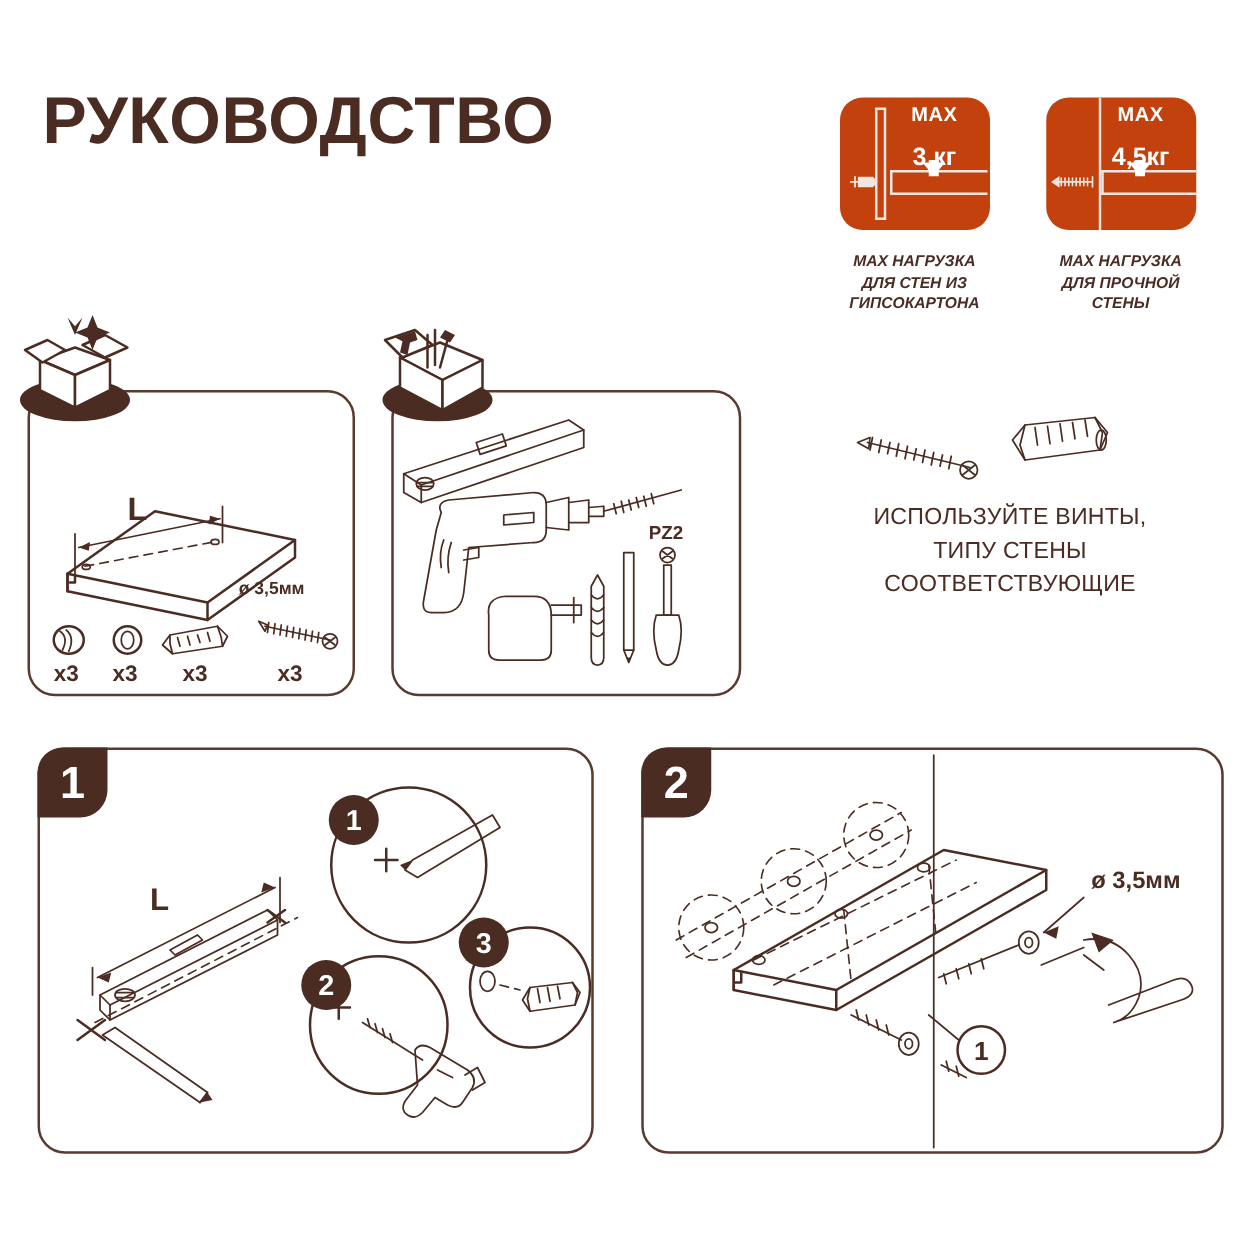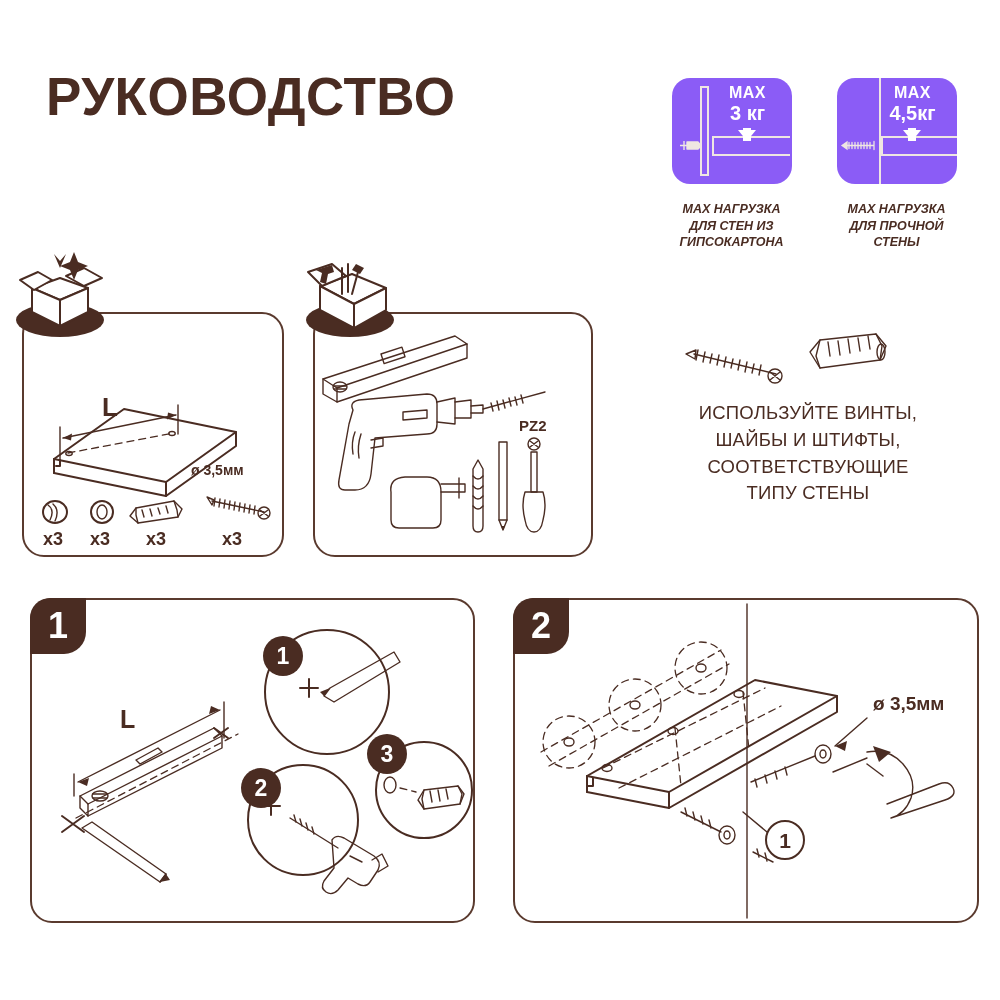--- a/index.html
+++ b/index.html
@@ -5,40 +5,40 @@
   html,body{margin:0;padding:0;}
   body{
     width:1000px;height:1000px;background:#ffffff;
     font-family:"Liberation Sans", sans-serif;
     color:#4A2C22;overflow:hidden;position:relative;
   }
   .root{position:absolute;inset:0;}
 
   
   .title{
-    position:absolute;left:46px;top:68px;width:520px;
+    position:absolute;left:34px;top:68px;width:520px;
     font-size:53px;font-weight:bold;line-height:1.08;
     letter-spacing:0.5px;color:#4A2C22;text-transform:uppercase;
   }
   .title .l2{display:block;}
 
   
   .badges{position:absolute;left:660px;top:78px;width:310px;display:flex;gap:22px;}
   .badge-col{width:143px;display:flex;flex-direction:column;align-items:center;}
   .badge-tile{
-    width:120px;height:106px;background:#8b5cf6;border-radius:18px;
+    width:120px;height:106px;background:#c2410c;border-radius:18px;
     position:relative;overflow:hidden;
   }
   .badge-cap{
     margin-top:17px;text-align:center;font-size:12.5px;font-weight:bold;
     line-height:1.32;color:#4A2C22;text-transform:uppercase;font-style:italic;
   }
   .bt-text{position:absolute;right:8px;top:7px;width:72px;text-align:center;color:#fff;}
   .bt-max{font-size:16px;font-weight:bold;letter-spacing:.5px;line-height:1;}
-  .bt-kg{font-size:20px;font-weight:bold;line-height:1.1;margin-top:1px;white-space:nowrap;}
+  .bt-kg{font-size:20px;font-weight:bold;line-height:1.1;margin-top:14px;white-space:nowrap;}
   .bt-arrow{position:absolute;right:36px;top:52px;width:0;height:0;
             border-left:9px solid transparent;border-right:9px solid transparent;
             border-top:11px solid #fff;}
   .bt-arrow:before{content:"";position:absolute;left:-4px;top:-13px;width:8px;height:13px;background:#fff;}
   
   .wall-thin{position:absolute;left:28px;top:8px;width:9px;height:90px;
              border:2px solid #efe6e2;box-sizing:border-box;}
   
   .wall-solid{position:absolute;left:0px;top:0px;width:44px;height:106px;
               border-right:2px solid #efe6e2;box-sizing:border-box;}
@@ -284,23 +284,22 @@
     <g>
       <path class="ln-thin" d="M130 22 L140 10 L196 4 L206 16 L200 30 L140 38 Z"></path>
       <path class="ln-thin" d="M196 4 L202 16 L200 30 M140 38 L136 26 L140 10"></path>
       <ellipse class="ln-thin" cx="201" cy="22" rx="4" ry="8"></ellipse>
       <path class="ln-thin" d="M148 12 L150 26 M158 11 L160 25 M168 9 L170 23 M178 8 L180 21 M188 6 L190 19"></path>
     </g>
   </svg>
 
   <div class="use-note">
     <div>ИСПОЛЬЗУЙТЕ ВИНТЫ,</div>
-    <div>ШАЙБЫ И ШТИФТЫ,</div>
+    <div>ТИПУ СТЕНЫ</div>
     <div>СООТВЕТСТВУЮЩИЕ</div>
-    <div>ТИПУ СТЕНЫ</div>
   </div>
 
   <div class="panel" id="panel-step1">
     <div class="step-tab">1</div>
     <svg width="441" height="321" viewBox="0 0 441 321">
 
       <g>
         <path class="ln-thin" d="M48 196 L182 128 L190 136 L56 204 Z"></path>
         <path class="ln-thin" d="M48 196 L48 208 L56 216 L56 204"></path>
         <path class="ln-thin" d="M190 136 L190 148 L56 216"></path>

